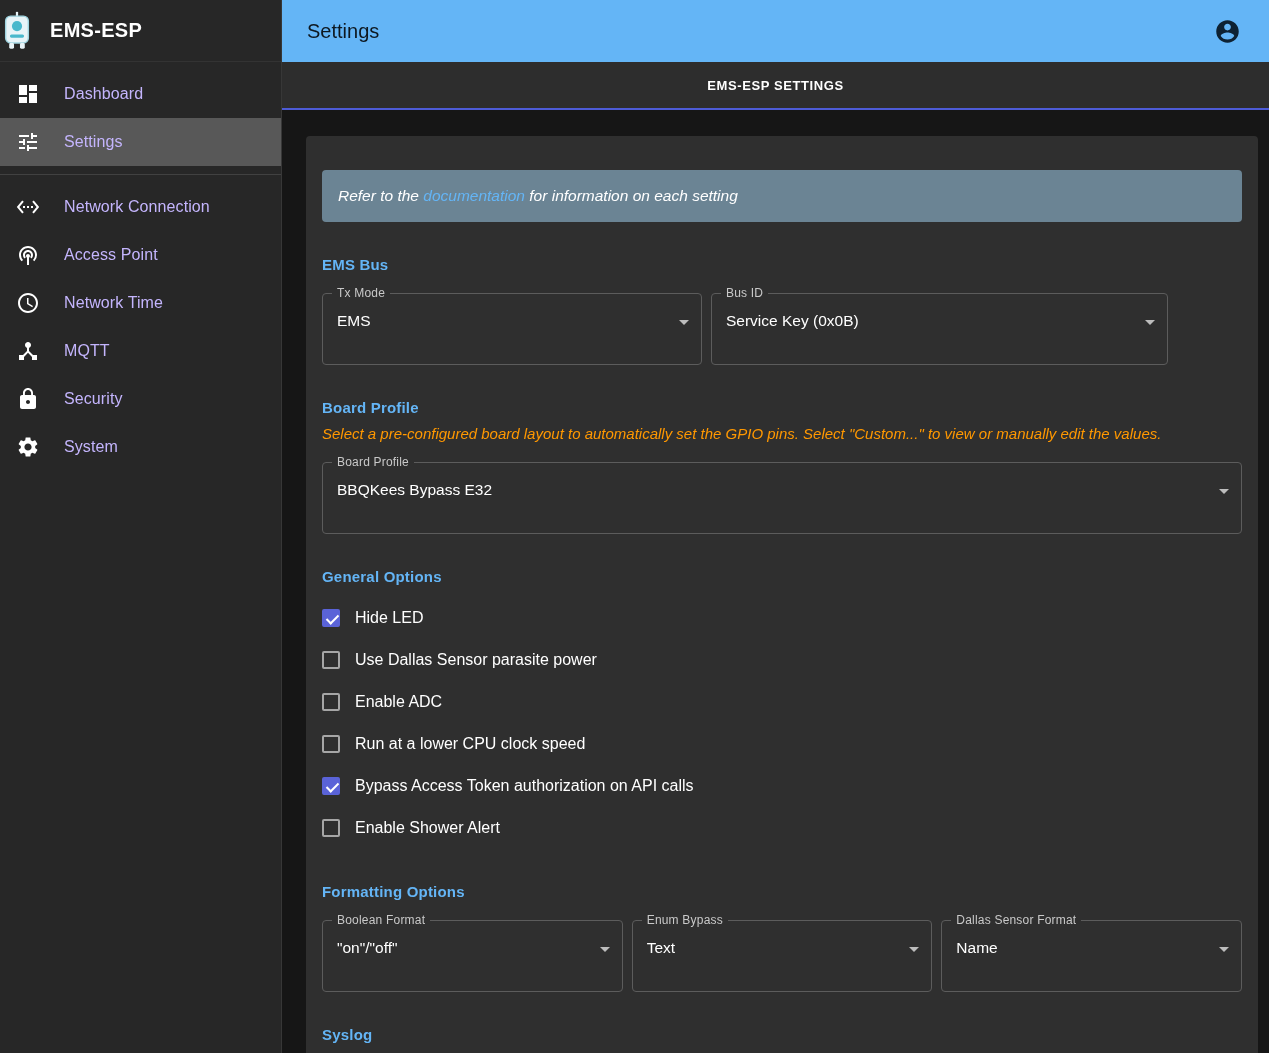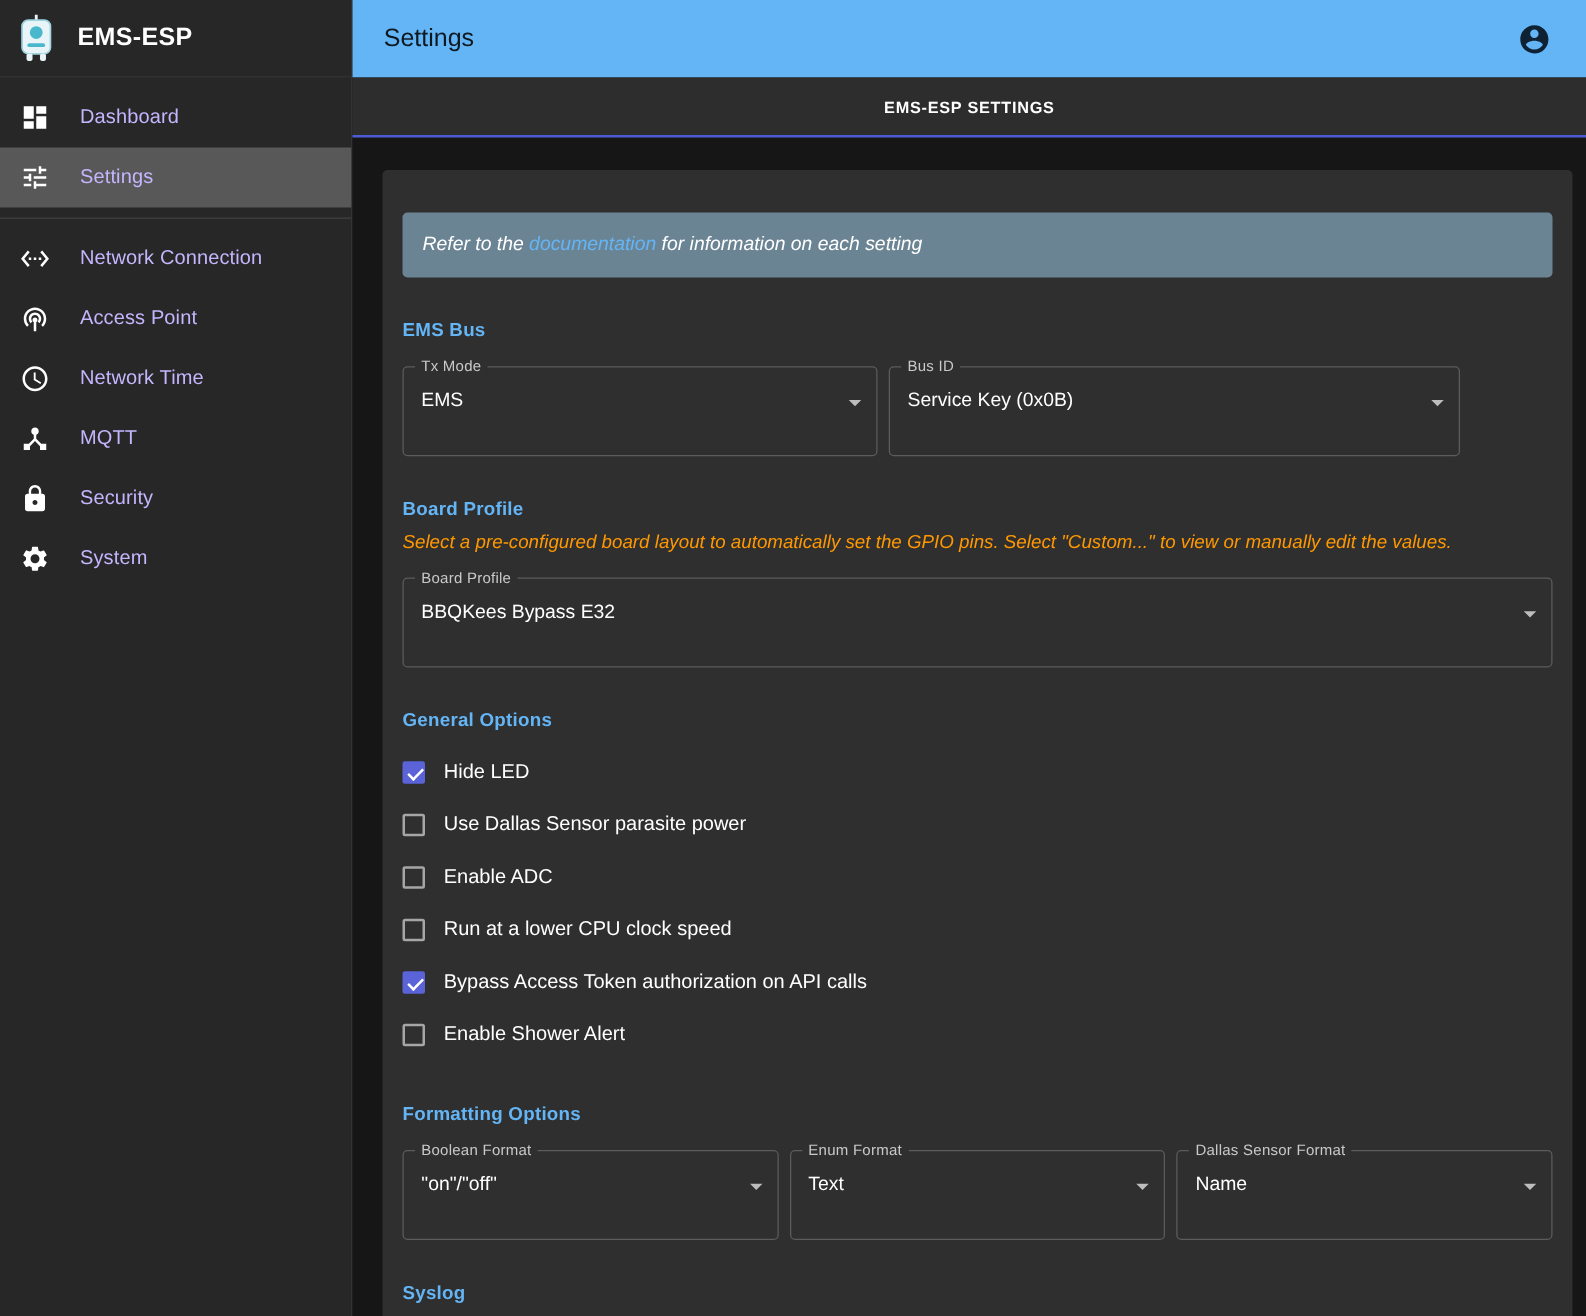--- a/index.html
+++ b/index.html
@@ -13,21 +13,21 @@
 
   
   .sidebar {
     width: 282px; flex: 0 0 282px; height: 100%;
     background: var(--sidebar-bg, #272727);
     border-right: 1px solid rgba(255,255,255,0.08);
     display: flex; flex-direction: column;
   }
   .sidebar-header {
     height: 62px; display: flex; align-items: center;
-    padding: 0 12px; gap: 16px; flex: 0 0 62px;
+    padding: 0 0; gap: 16px; flex: 0 0 62px;
     border-bottom: 1px solid rgba(255,255,255,0.06);
   }
   .logo { width: 34px; height: 40px; display: block; }
   .app-title { font-size: 20px; font-weight: bold; letter-spacing: 0.3px; color: #fff; }
   .nav { padding: 8px 0; }
   .nav-item {
     height: 48px; display: flex; align-items: center;
     padding: 0 16px; gap: 24px; cursor: pointer;
   }
   .nav-item.selected { background: var(--selected-item-bg, #585858); }
@@ -309,21 +309,21 @@
         </div>
 
         <h2 class="section-title">Formatting Options</h2>
         <div class="selects-row">
           <div class="select w-third">
             <span class="flabel">Boolean Format</span>
             <div class="fvalue">"on"/"off"</div>
             <span class="arrow"></span>
           </div>
           <div class="select w-third">
-            <span class="flabel">Enum Format</span>
+            <span class="flabel">Enum Bypass</span>
             <div class="fvalue">Text</div>
             <span class="arrow"></span>
           </div>
           <div class="select w-third">
             <span class="flabel">Dallas Sensor Format</span>
             <div class="fvalue">Name</div>
             <span class="arrow"></span>
           </div>
         </div>
 

